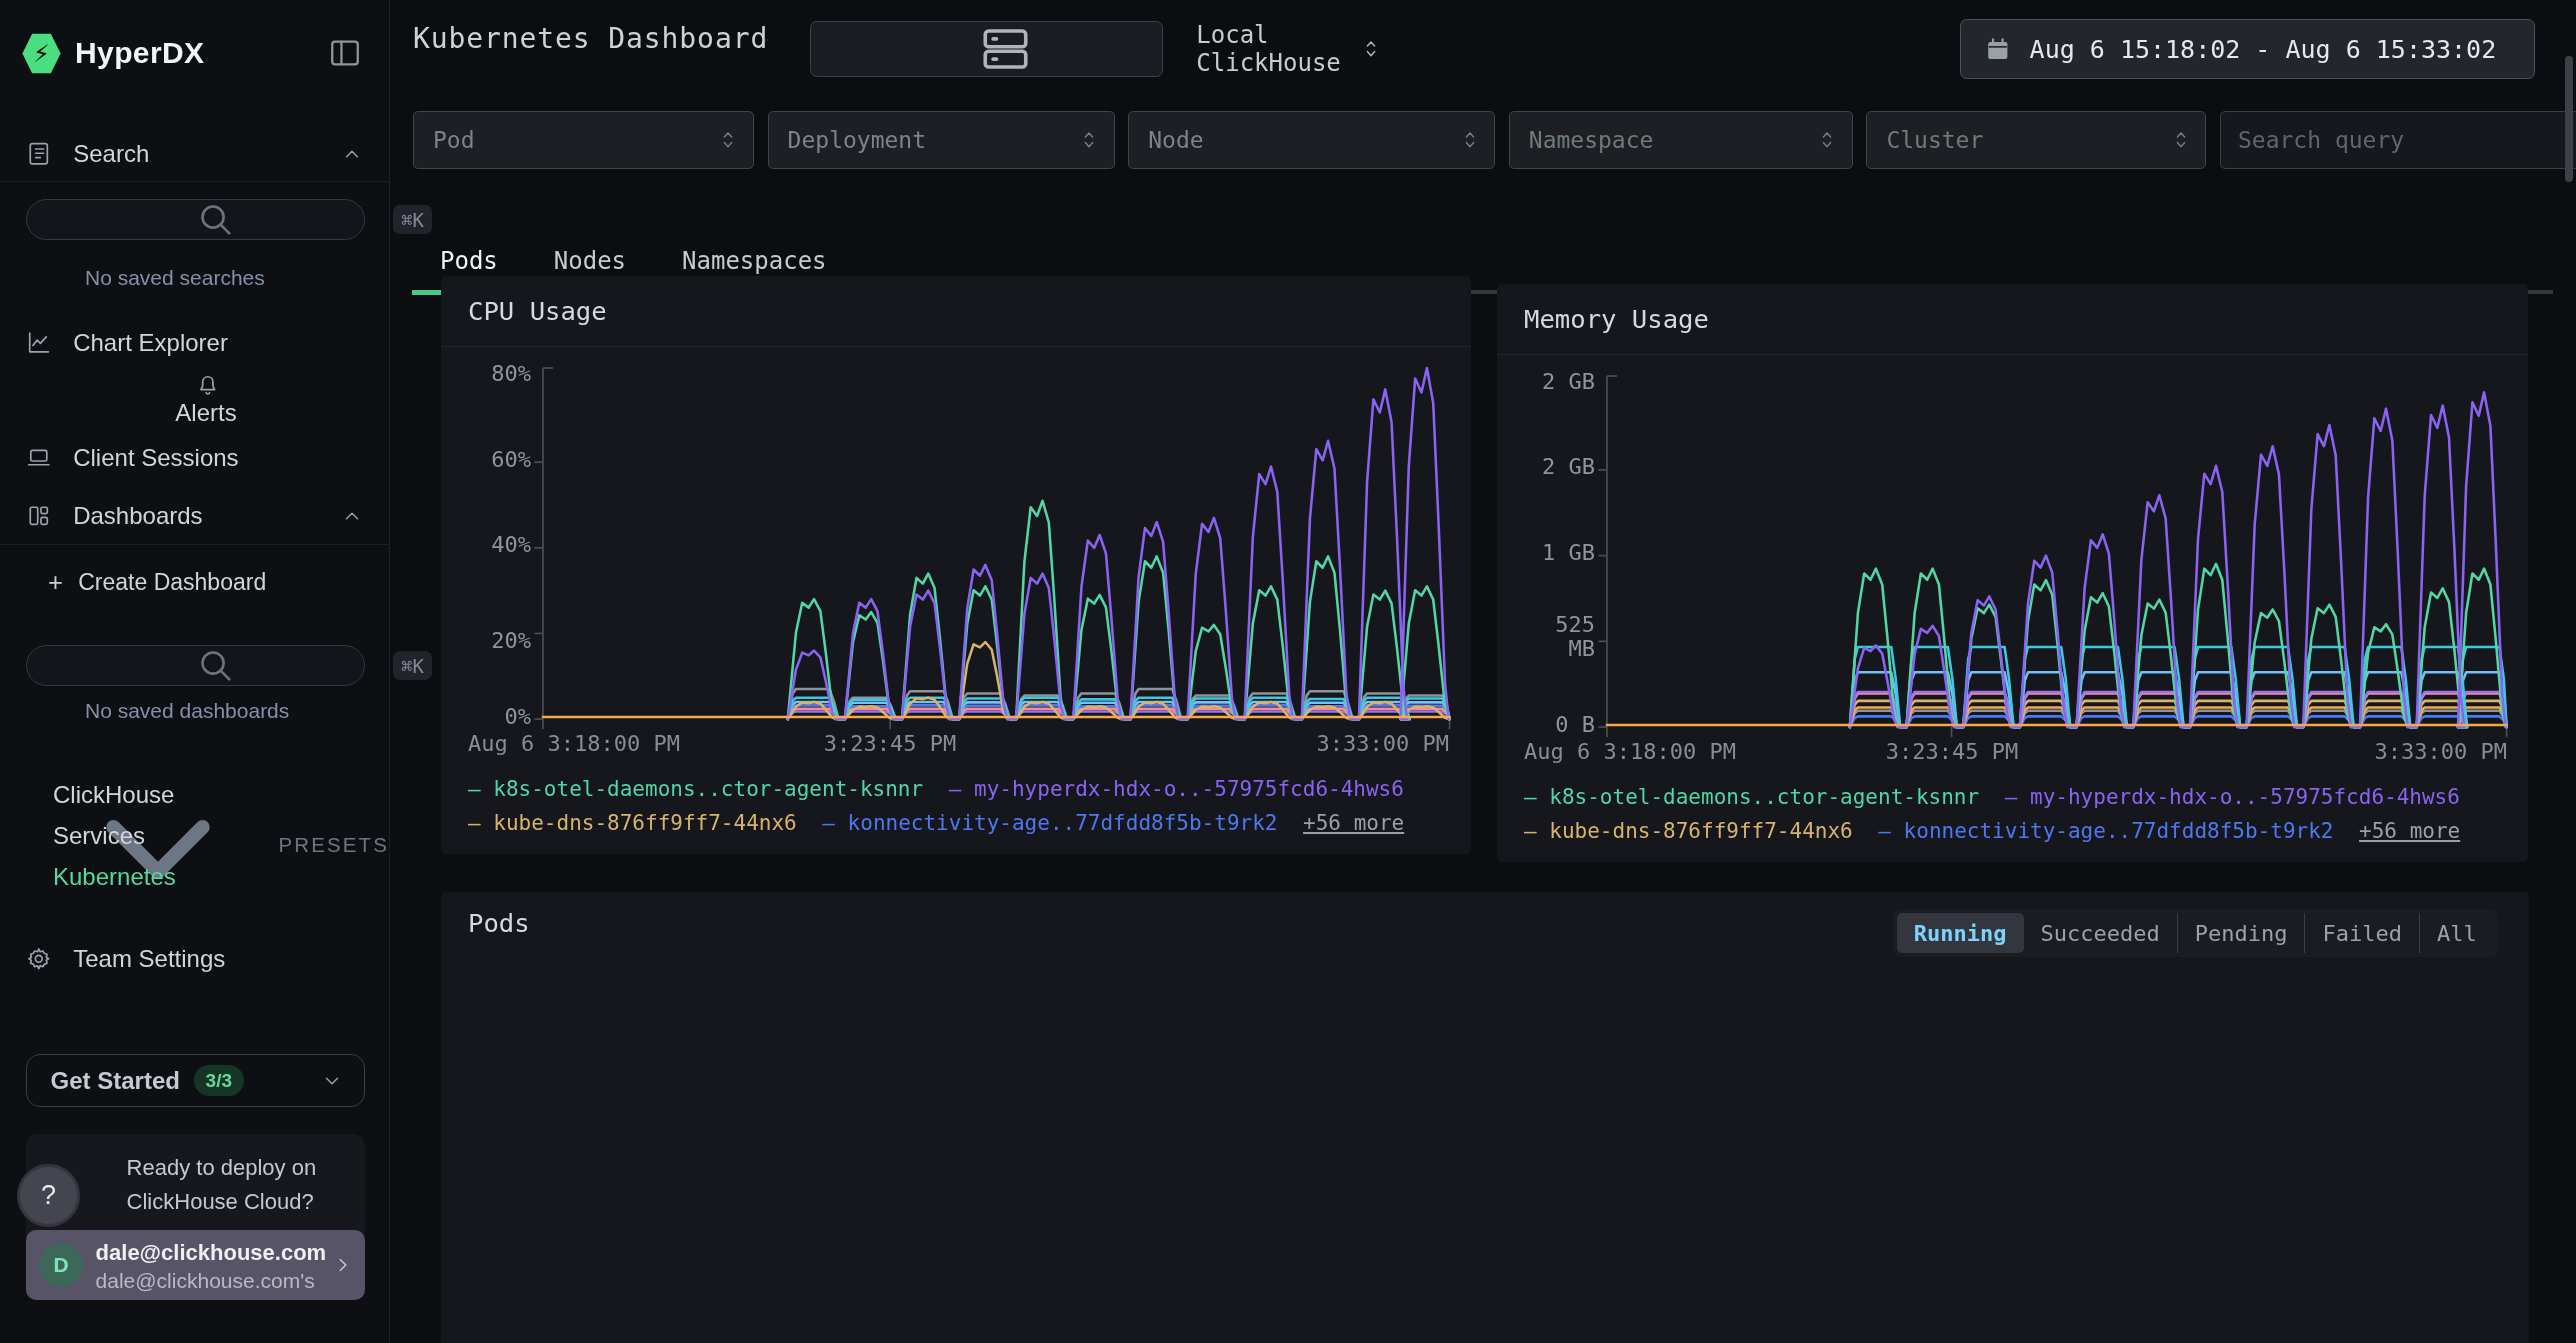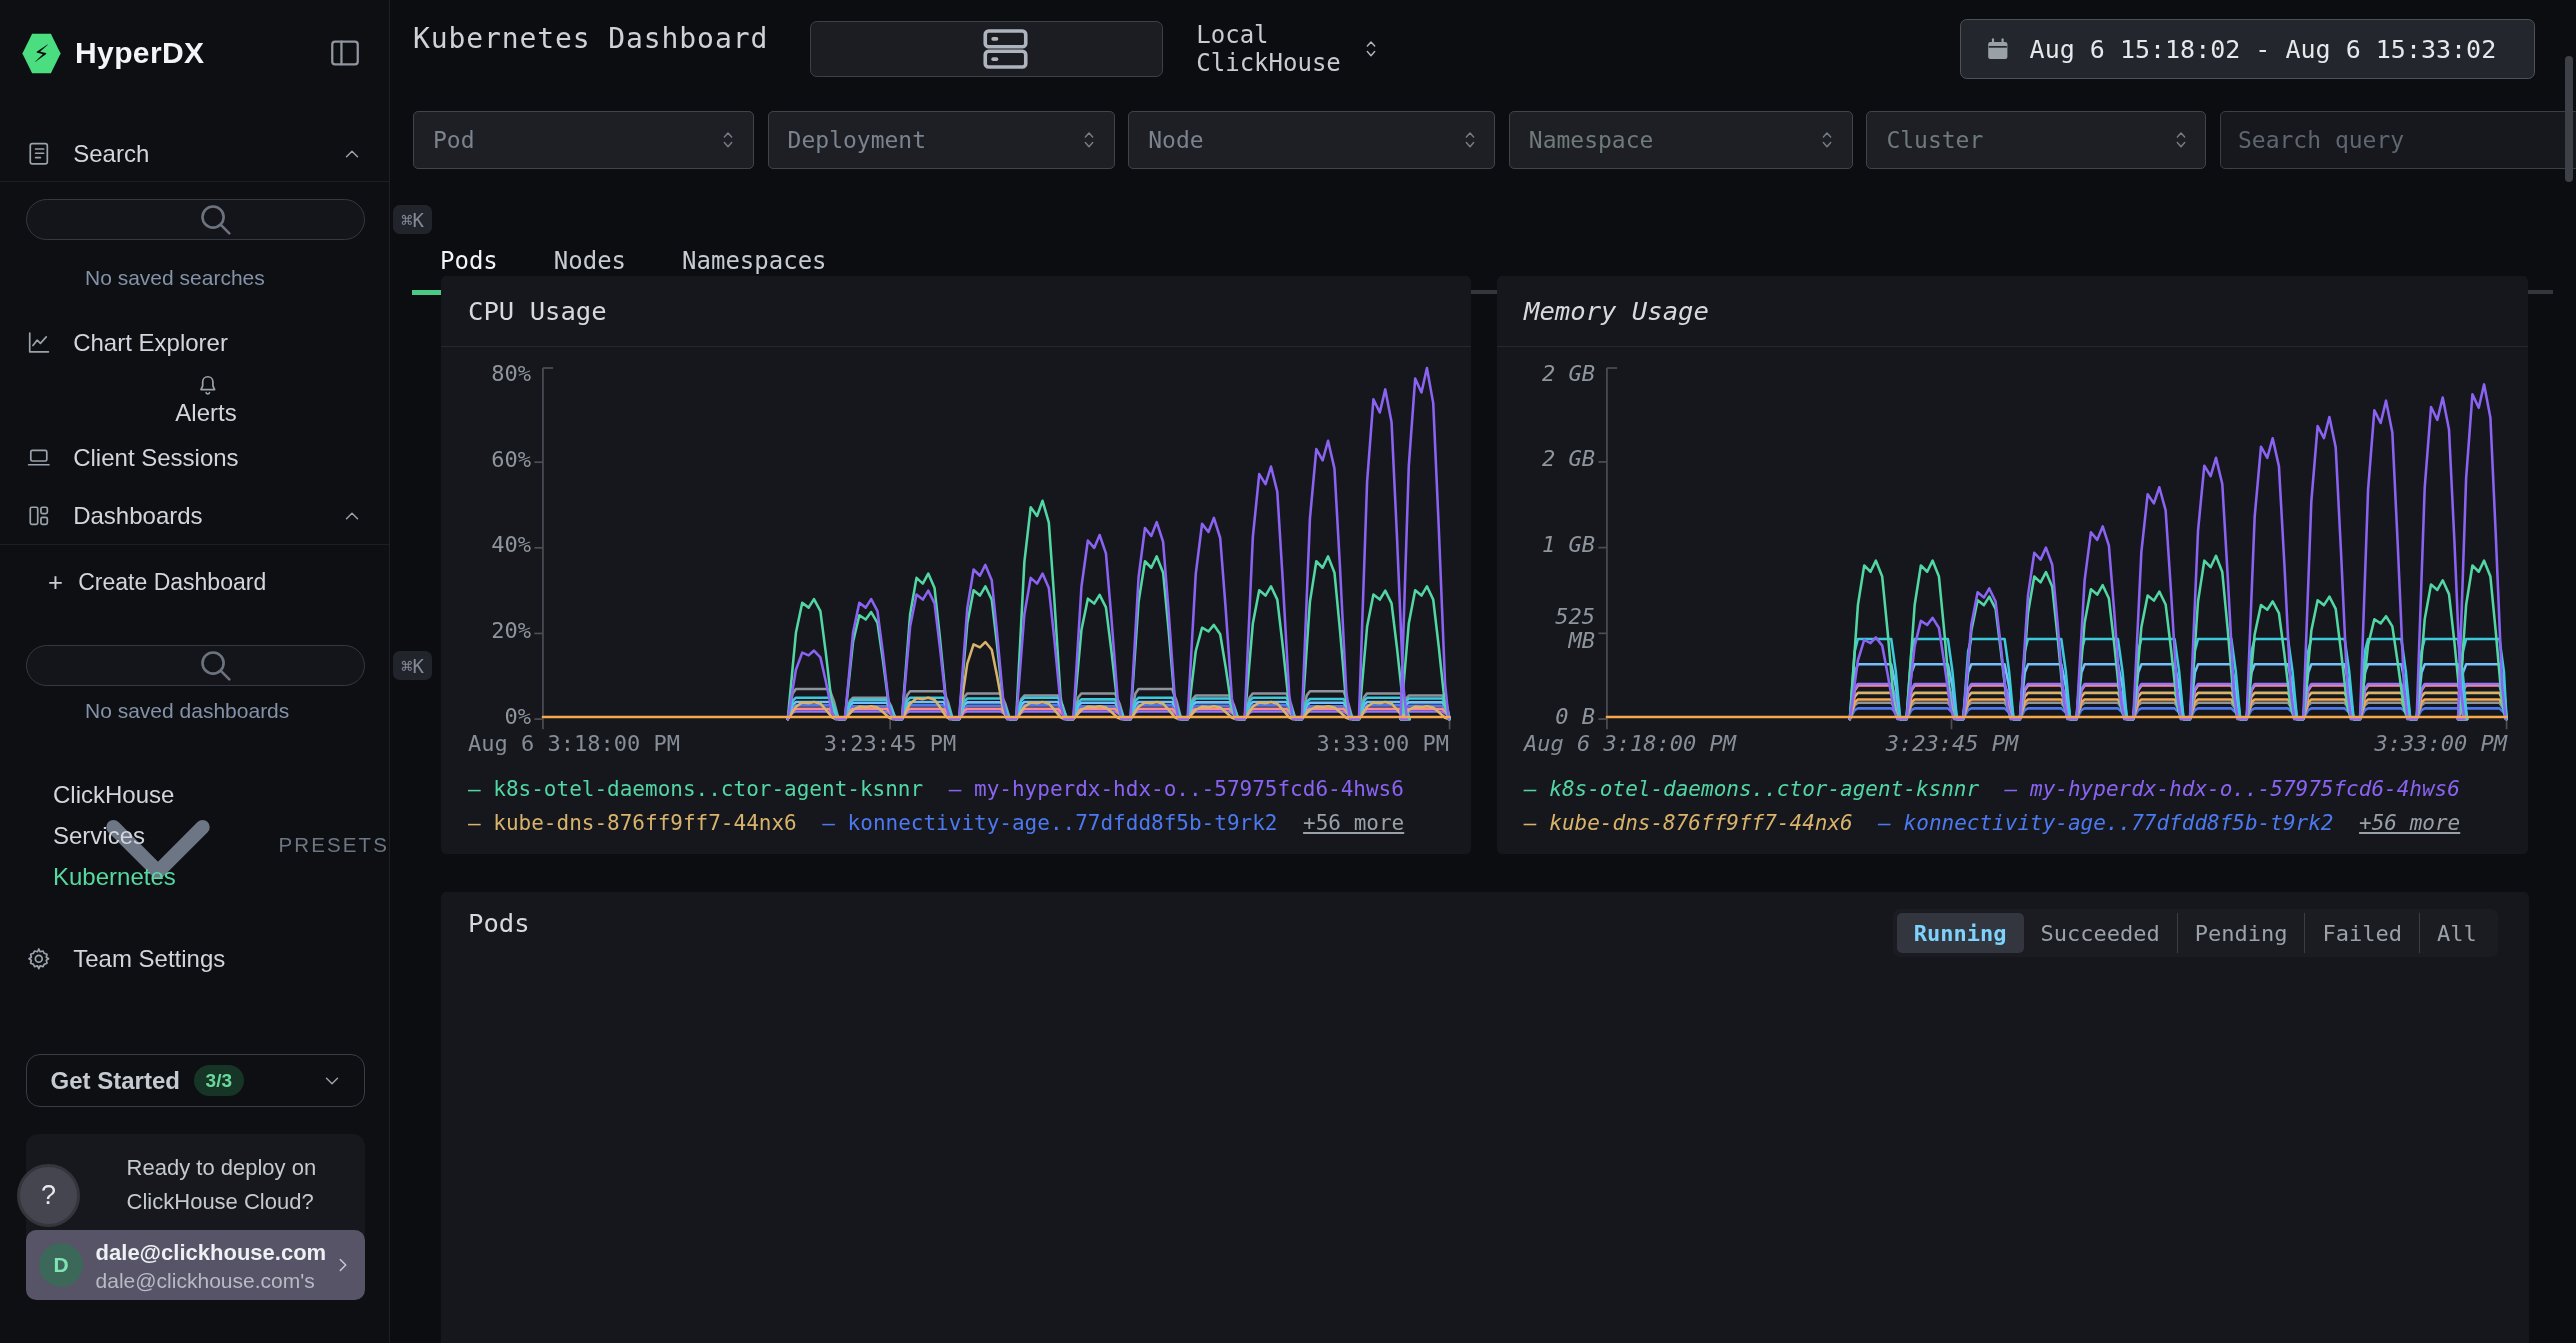--- a/index.html
+++ b/index.html
@@ -340,21 +340,21 @@
   </div>
 
   <div class="card" style="left:441px; top:276px; width:1030px; height:578px;">
     <div class="card-head">
       <div class="card-title mono">CPU Usage</div>
     </div>
     <div></div>
   <div class="ylab" style="left: 0px; width: 90px; top: 99px;">80%</div>
       <div class="ylab" style="left: 0px; width: 90px; top: 185px;">60%</div>
       <div class="ylab" style="left: 0px; width: 90px; top: 270px;">40%</div>
-      <div class="ylab" style="left: 0px; width: 90px; top: 356px;">20%</div>
+      <div class="ylab" style="left: 0px; width: 90px; top: 366px;">20%</div>
       <div class="ylab" style="left: 0px; width: 90px; top: 442px;">0%</div>
       <div class="xlab" style="top: 455px; left: 27px;">Aug 6 3:18:00 PM</div>
       <div class="xlab" style="top: 455px; left: 449px; transform: translateX(-50%);">3:23:45 PM</div>
       <div class="xlab" style="top: 455px; left: 1008px; transform: translateX(-100%);">3:33:00 PM</div>
       <svg class="chart-svg" width="922" height="367" style="left: 90px; top: 90px;" viewBox="0 0 1082 430">
         <line x1="14" y1="2" x2="14" y2="414" stroke="#4b4e56" stroke-width="2"></line>
         <line x1="14" y1="2" x2="26" y2="2" stroke="#4b4e56" stroke-width="2"></line>
         <line x1="4" y1="112.53658536585367" x2="14" y2="112.53658536585367" stroke="#4b4e56" stroke-width="2"></line>
         <line x1="4" y1="213.02439024390245" x2="14" y2="213.02439024390245" stroke="#4b4e56" stroke-width="2"></line>
         <line x1="4" y1="313.5121951219512" x2="14" y2="313.5121951219512" stroke="#4b4e56" stroke-width="2"></line>
@@ -375,21 +375,21 @@
       </svg>
       <div class="legend" style="top: 501px; width: 972px;">
         <span class="legend-item" style="color: rgb(82, 214, 164);">— k8s-otel-daemons..ctor-agent-ksnnr</span>
         <span class="legend-item" style="color: rgb(138, 99, 242);">— my-hyperdx-hdx-o..-57975fcd6-4hws6</span>
         <span class="legend-item" style="color: rgb(216, 179, 108);">— kube-dns-876ff9ff7-44nx6</span>
         <span class="legend-item" style="color: rgb(77, 121, 240);">— konnectivity-age..77dfdd8f5b-t9rk2</span>
         <span class="legend-more">+56 more</span>
       </div>
     </div>
 
-  <div class="card" style="left:1497px; top:276px; width:1031px; height:578px;font-style:italic;">
+  <div class="card" style="left:1497px; top:284px; width:1031px; height:578px;">
     <div class="card-head">
       <div class="card-title mono">Memory Usage</div>
     </div>
     <div></div>
   <div class="ylab" style="left: 0px; width: 98px; top: 99px;">2 GB</div>
       <div class="ylab" style="left: 0px; width: 98px; top: 184px;">2 GB</div>
       <div class="ylab" style="left: 0px; width: 98px; top: 270px;">1 GB</div>
       <div class="ylab" style="left: 0px; width: 98px; top: 356px;">525
 MB</div>
       <div class="ylab" style="left: 0px; width: 98px; top: 442px;">0 B</div>

